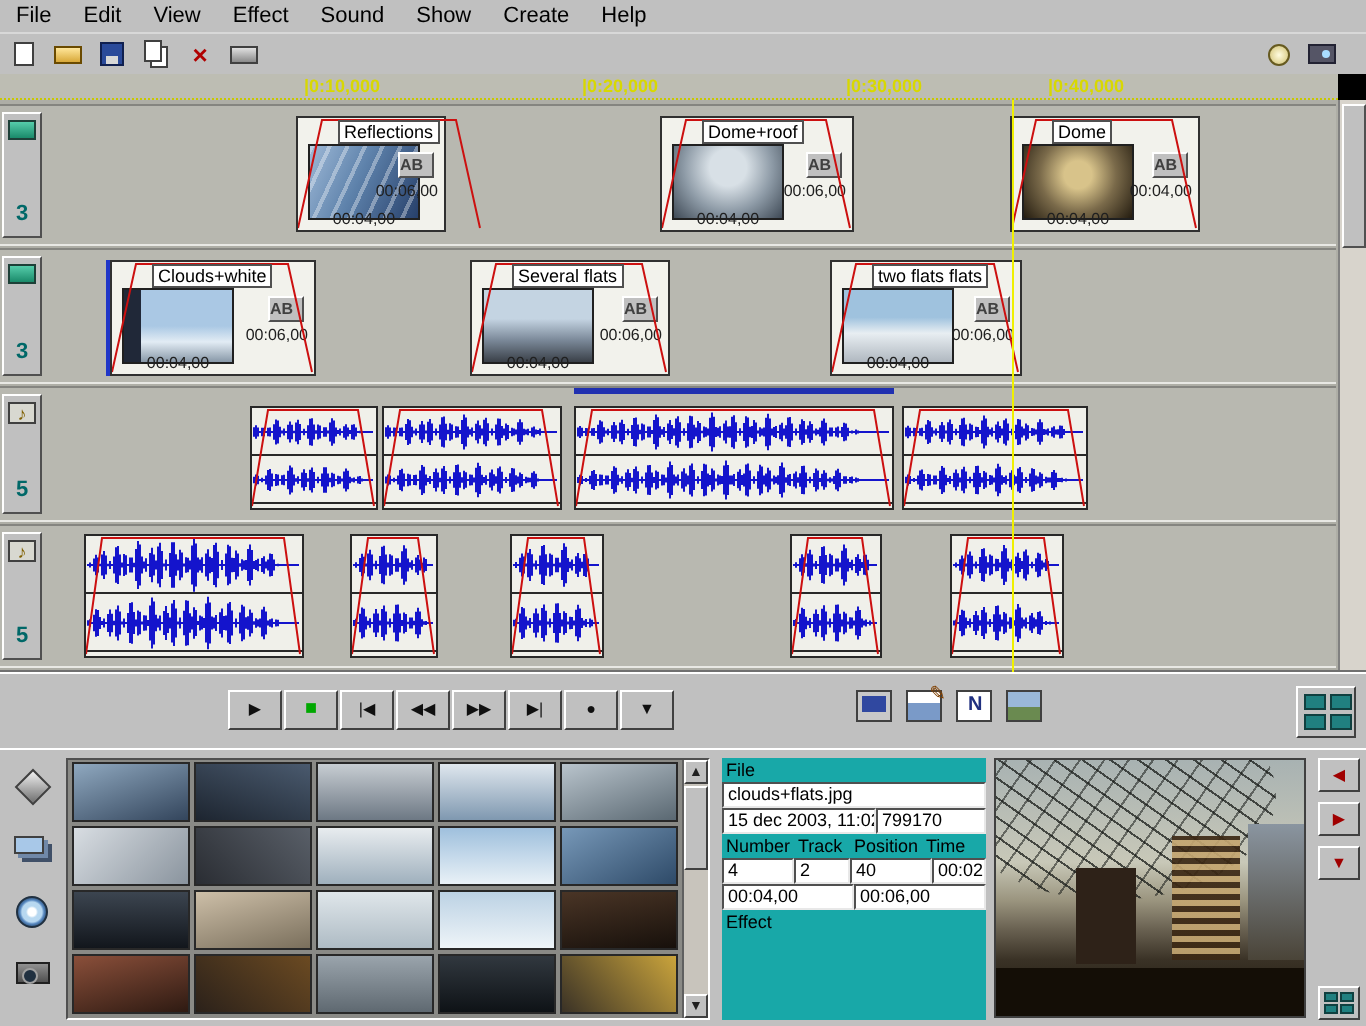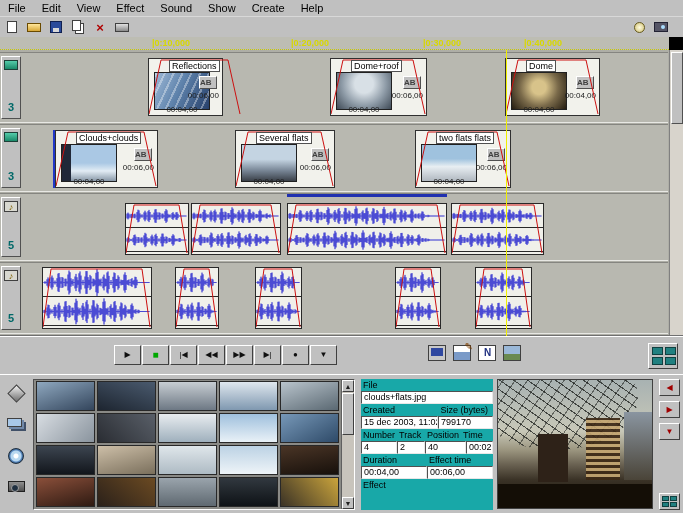--- a/index.html
+++ b/index.html
@@ -210,21 +210,21 @@
           </svg>
         </div>
       </div>
       <div class="lane" style="top: 74px; height: 68px;">
         <div class="track-head">
           <div class="thead-ico video-track-icon"></div>
           <div class="thead-num">3</div>
         </div>
         <div class="vclip selected" style="left: 55px; width: 103px;">
           <div class="vthumb th-cloudsflats"></div>
-          <div class="vname">Clouds+clouds</div>
+          <div class="vname">Clouds+white</div>
           <div class="abbadge">AB</div>
           <div class="vtime-r">00:06,00</div>
           <div class="vtime-b">00:04,00</div>
           <svg class="fade-svg" width="101" height="56">
             <polyline points="0,55 12,1 88,1 100,55" fill="none" stroke="#cc1010" stroke-width="1"></polyline>
           </svg>
         </div>
         <div class="vclip" style="left: 235px; width: 100px;">
           <div class="vthumb th-severalflats"></div>
           <div class="vname">Several flats</div>
@@ -467,42 +467,34 @@
         <div class="b-arrow">▲</div>
         <div class="b-thumbbar"></div>
         <div class="b-arrow down">▼</div>
       </div>
     </div>
 
     <div class="info">
       <div class="ilabel">File</div>
       <div class="ifield">clouds+flats.jpg</div>
       <div class="irow">
-        <div class="ilabel" style="flex:1.45">Created</div>
-        <div class="ilabel" style="flex:1">Size (bytes)</div>
-      </div>
-      <div class="irow">
         <div class="ifield" style="flex:1.45">15 dec 2003, 11:02</div>
         <div class="ifield" style="flex:1">799170</div>
       </div>
       <div class="irow">
         <div class="ilabel" style="width:36px">Number</div>
         <div class="ilabel" style="width:28px">Track</div>
         <div class="ilabel" style="width:36px">Position</div>
         <div class="ilabel" style="flex:1">Time</div>
       </div>
       <div class="irow">
         <div class="ifield" style="width:36px">4</div>
         <div class="ifield" style="width:28px">2</div>
         <div class="ifield" style="width:41px">40</div>
         <div class="ifield" style="flex:1">00:02,00</div>
-      </div>
-      <div class="irow">
-        <div class="ilabel" style="flex:1">Duration</div>
-        <div class="ilabel" style="flex:1">Effect time</div>
       </div>
       <div class="irow">
         <div class="ifield" style="flex:1">00:04,00</div>
         <div class="ifield" style="flex:1">00:06,00</div>
       </div>
       <div class="ilabel">Effect</div>
     </div>
 
     <div class="preview">
       <div class="pv-lattice"></div>

